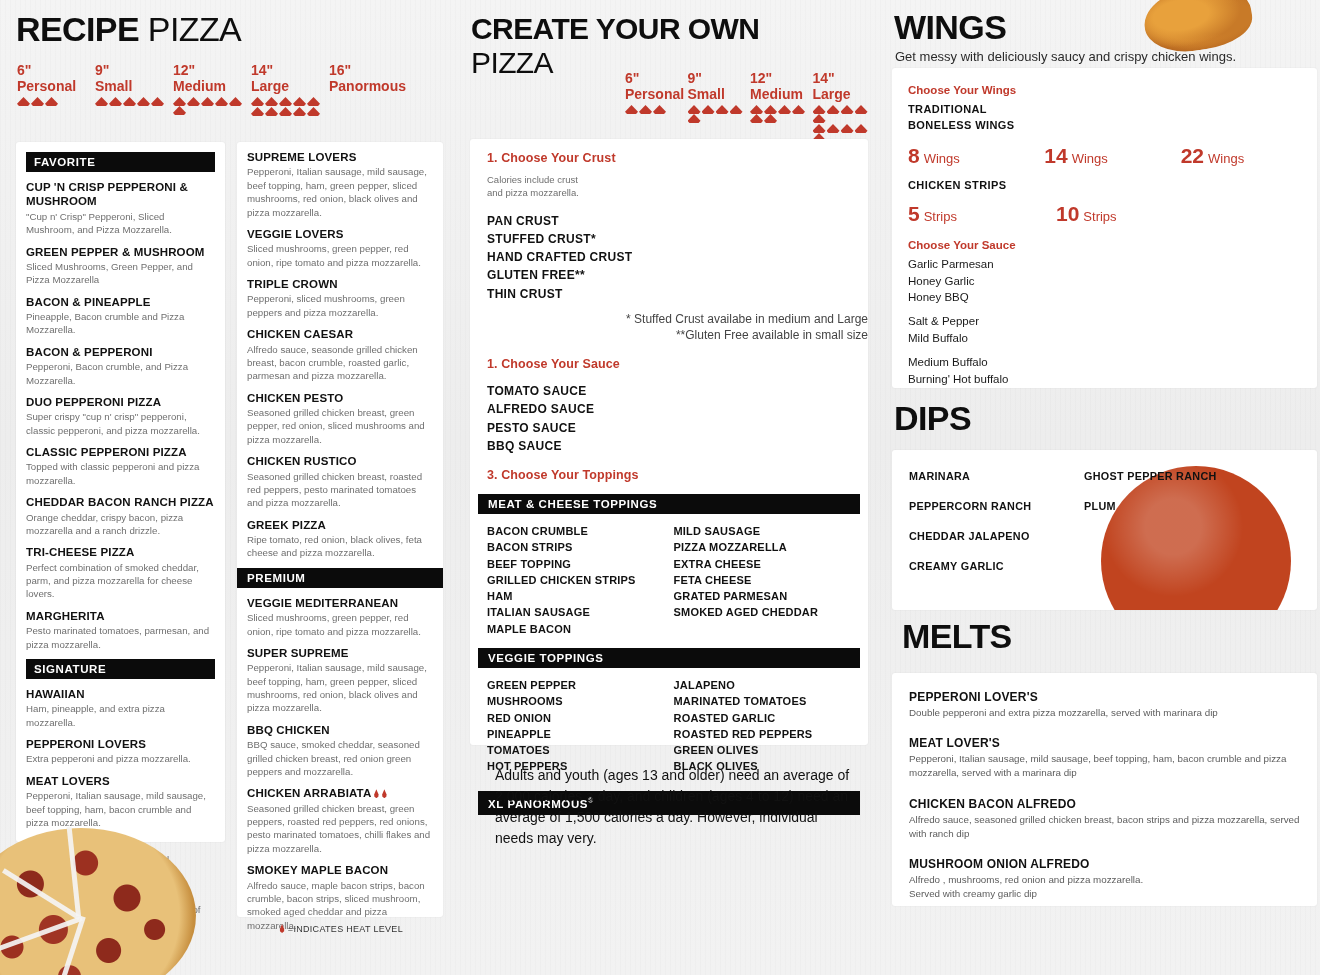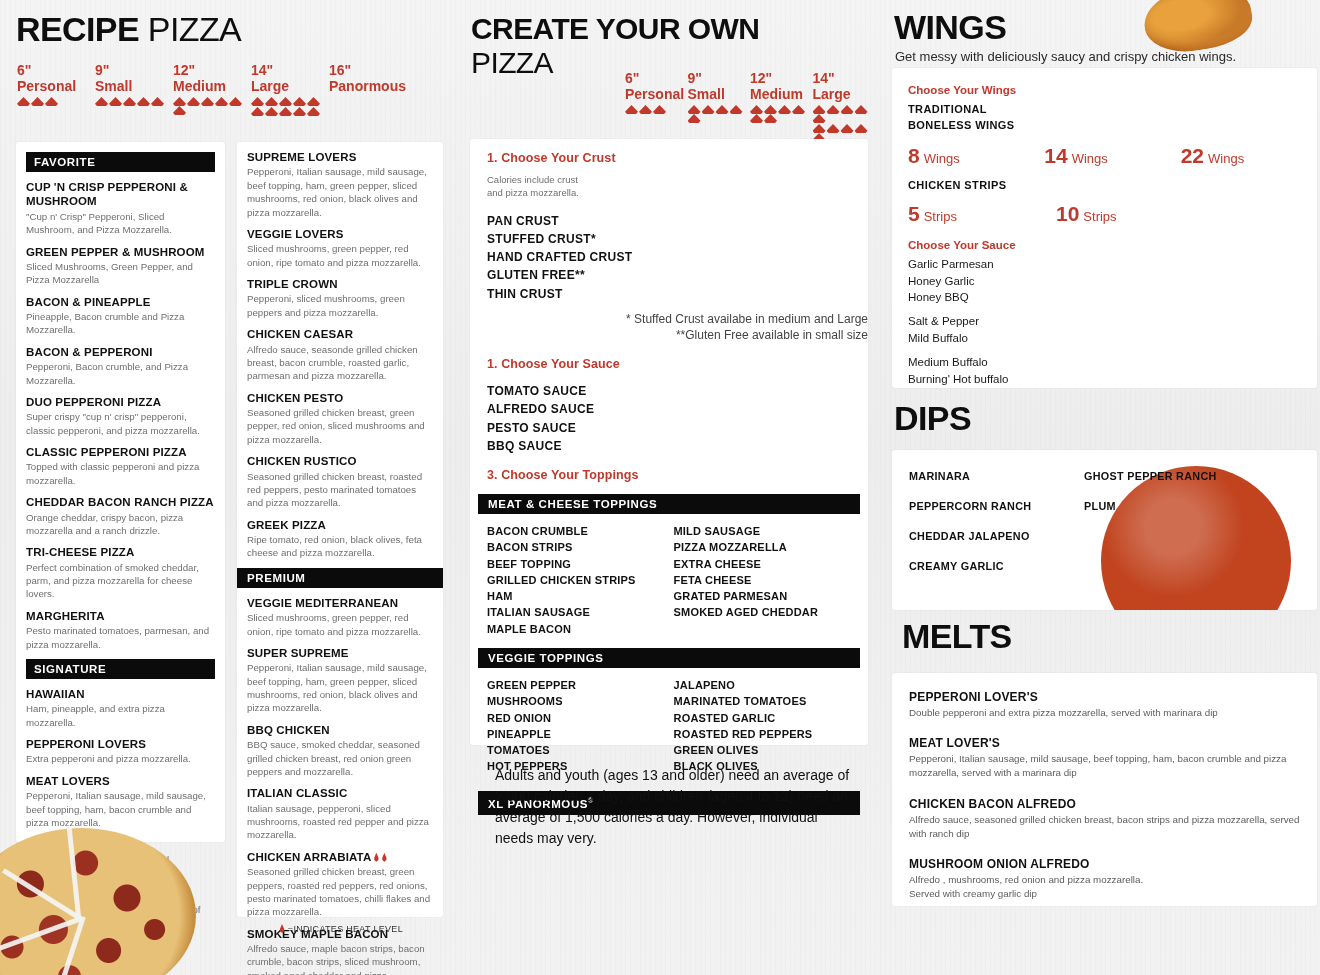--- a/index.html
+++ b/index.html
@@ -315,24 +315,20 @@
       <div class="item-name">VEGGIE MEDITERRANEAN</div>
       <div class="item-desc">Sliced mushrooms, green pepper, red onion, ripe tomato and  pizza mozzarella.</div>
     </div>
           <div class="item">
       <div class="item-name">SUPER SUPREME</div>
       <div class="item-desc">Pepperoni, Italian sausage, mild sausage, beef topping, ham, green pepper, sliced mushrooms, red onion, black olives and pizza mozzarella.</div>
     </div>
           <div class="item">
       <div class="item-name">BBQ CHICKEN</div>
       <div class="item-desc">BBQ sauce, smoked cheddar, seasoned grilled chicken breast, red onion green peppers and mozzarella.</div>
-    </div>
-          <div class="item">
-      <div class="item-name">ITALIAN CLASSIC</div>
-      <div class="item-desc">Italian sausage, pepperoni, sliced mushrooms, roasted red pepper and pizza mozzarella.</div>
     </div>
           <div class="item">
       <div class="item-name">CHICKEN ARRABIATA<span class="chili"></span><span class="chili"></span></div>
       <div class="item-desc">Seasoned grilled chicken breast, green peppers, roasted red peppers, red onions, pesto marinated tomatoes, chilli flakes and pizza mozzarella.</div>
     </div>
           <div class="item">
       <div class="item-name">SMOKEY MAPLE BACON</div>
       <div class="item-desc">Alfredo sauce, maple bacon strips, bacon crumble, bacon strips, sliced mushroom, smoked aged cheddar and pizza mozzarella.</div>
     </div>
         </div>

